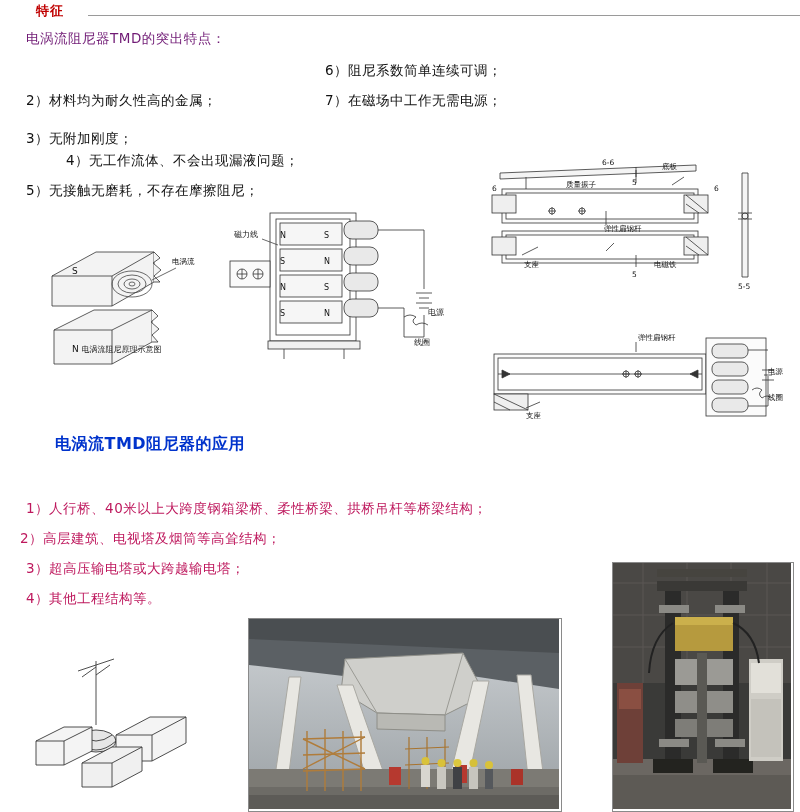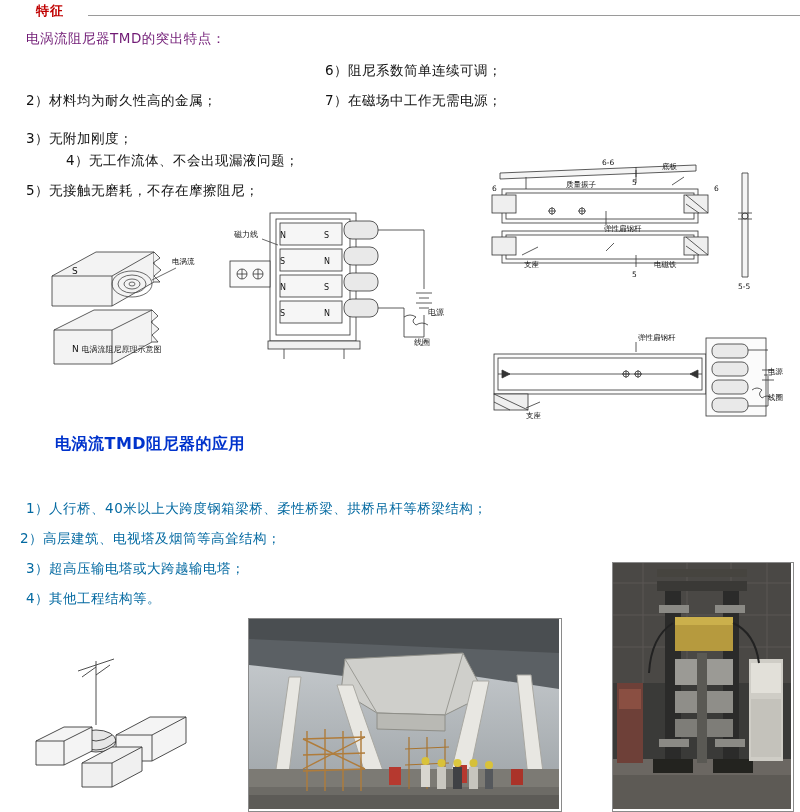--- a/index.html
+++ b/index.html
@@ -43,21 +43,21 @@
   .f5{left:26px;top:182px;}
   .f6{left:325px;top:62px;}
   .f7{left:325px;top:92px;}
 
   
   .section-title{
     position:absolute;left:10px;top:434px;
     font-size:16px;font-weight:bold;color:#0033cc;letter-spacing:.5px;padding-left:45px;
   }
   .app{
-    position:absolute;font-size:13.5px;color:#0369a1;letter-spacing:.5px;
+    position:absolute;font-size:13.5px;color:#be185d;letter-spacing:.5px;
   }
   .a1{left:26px;top:500px;}
   .a2{left:20px;top:530px;}
   .a3{left:26px;top:560px;}
   .a4{left:26px;top:590px;}
 
   
   .fig-eddy{position:absolute;left:34px;top:218px;width:175px;height:160px;}
   .fig-eddy-cap{
     position:absolute;left:34px;top:344px;width:175px;text-align:center;

